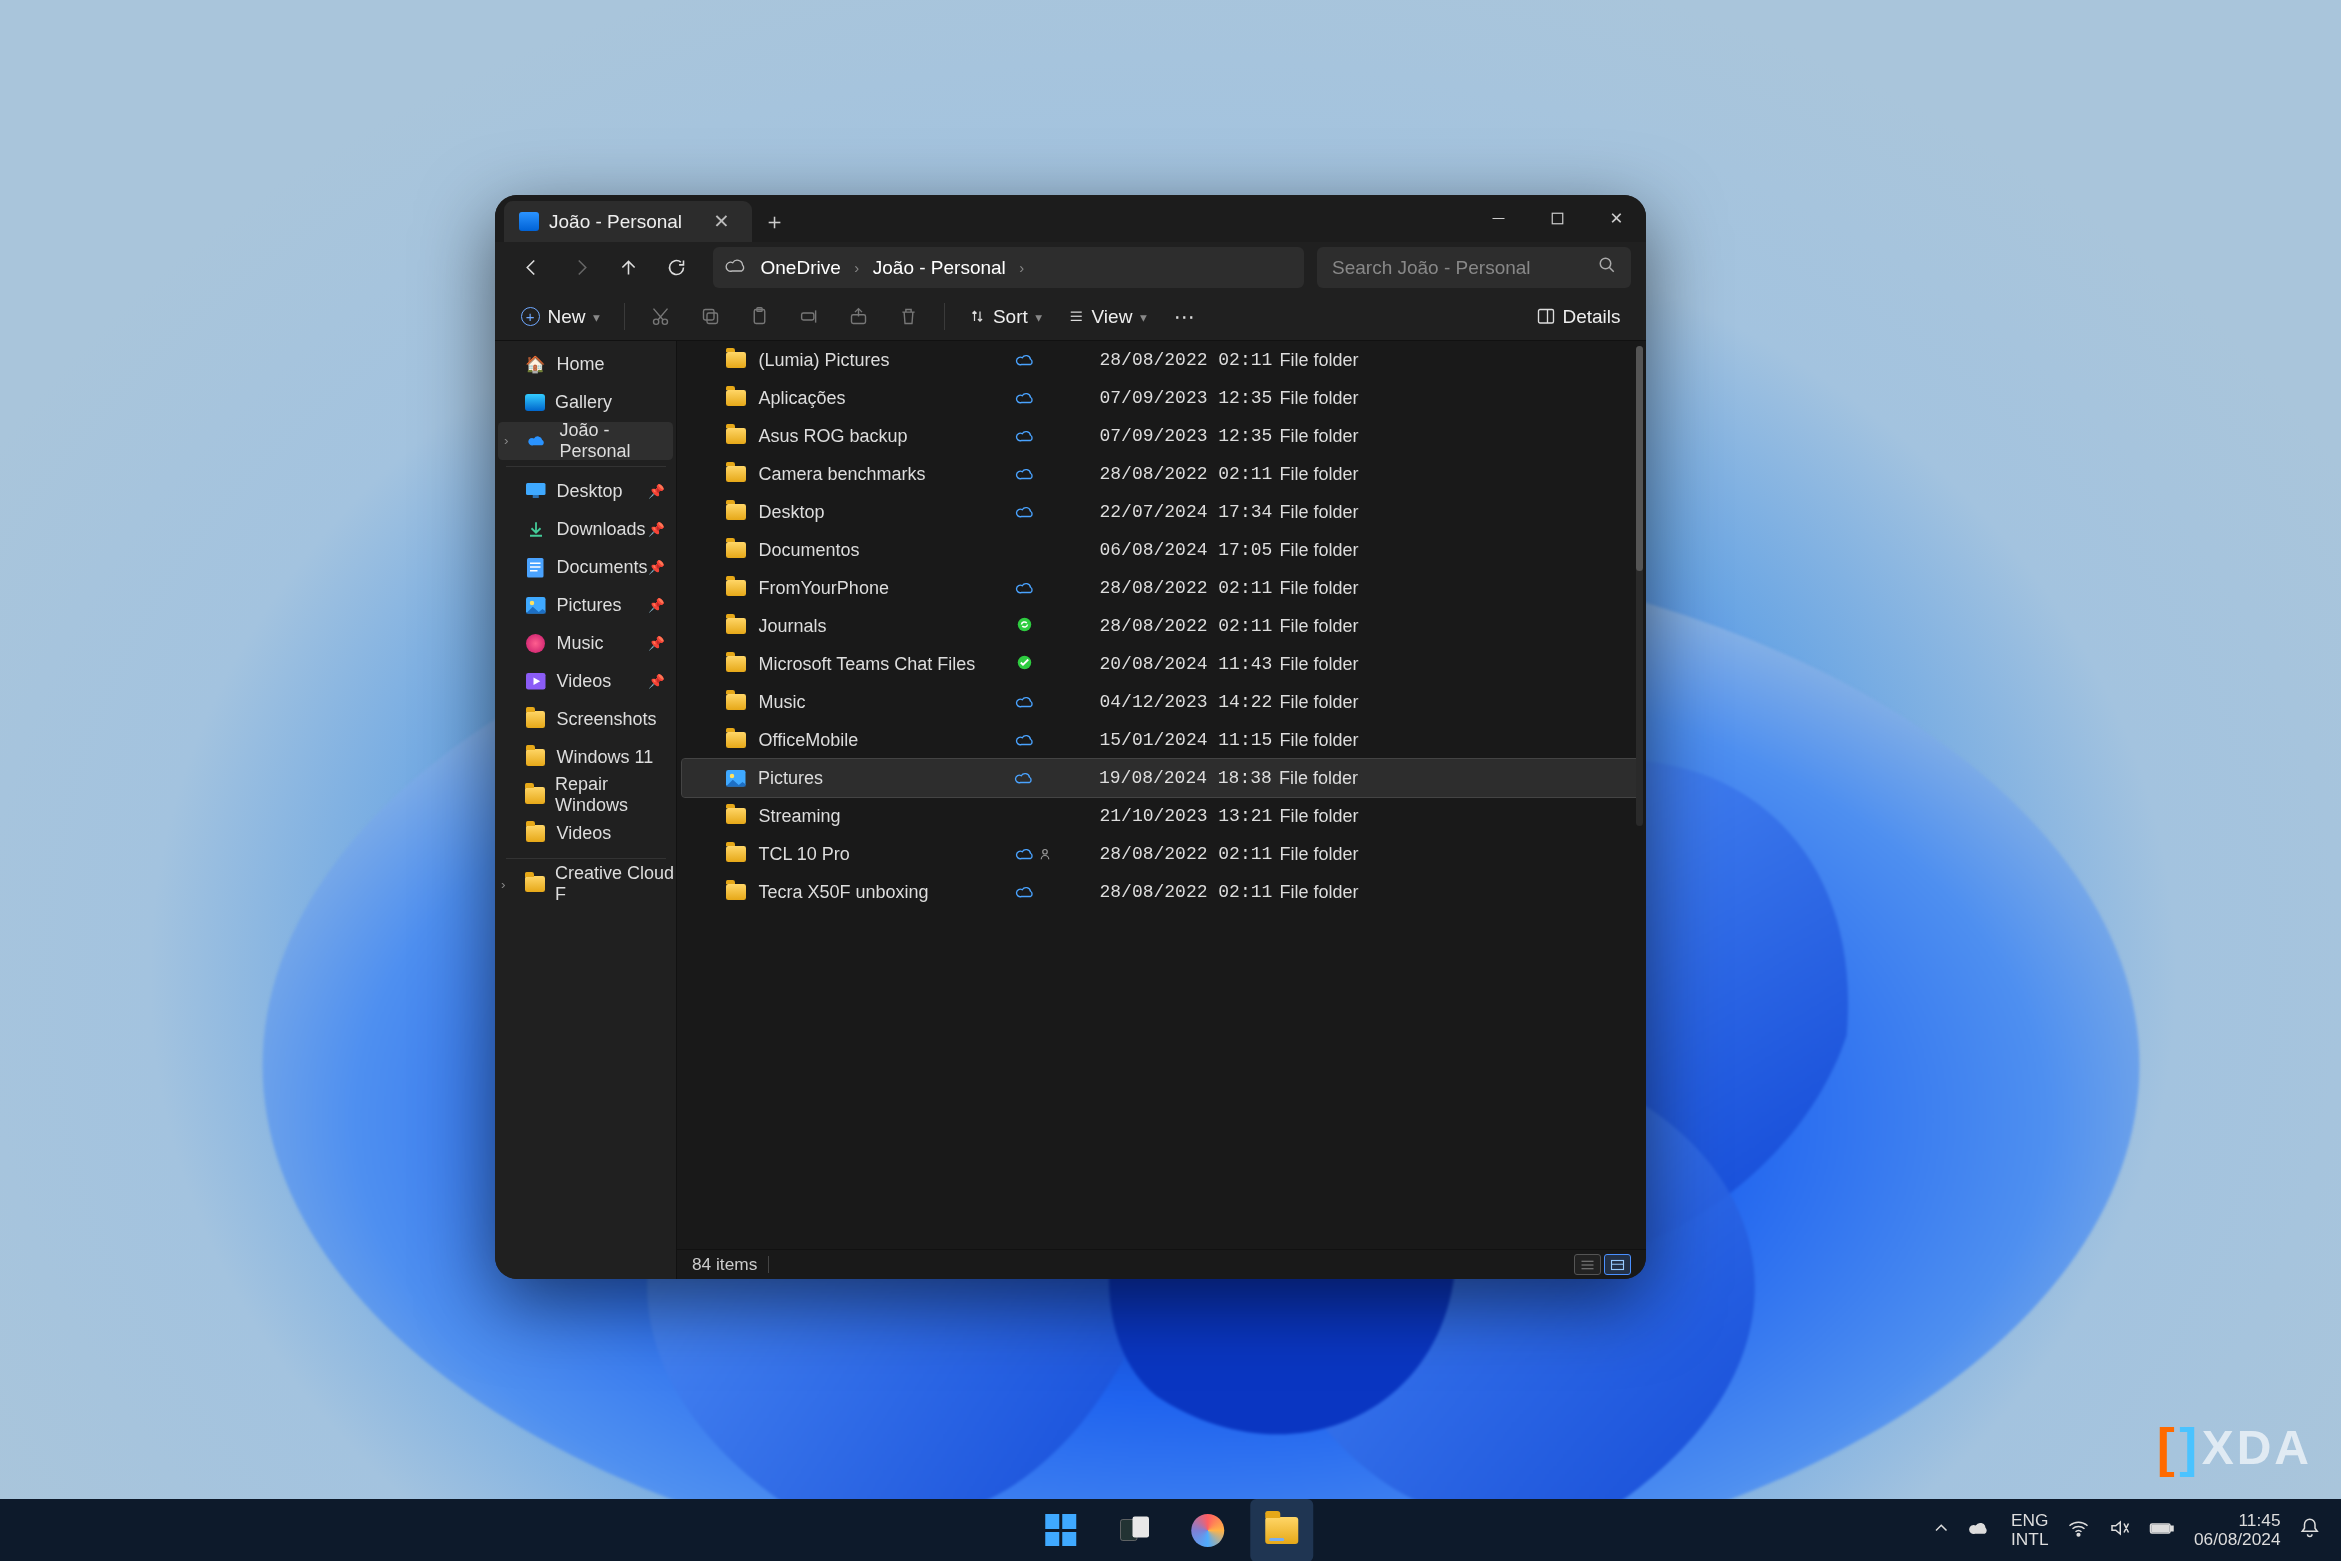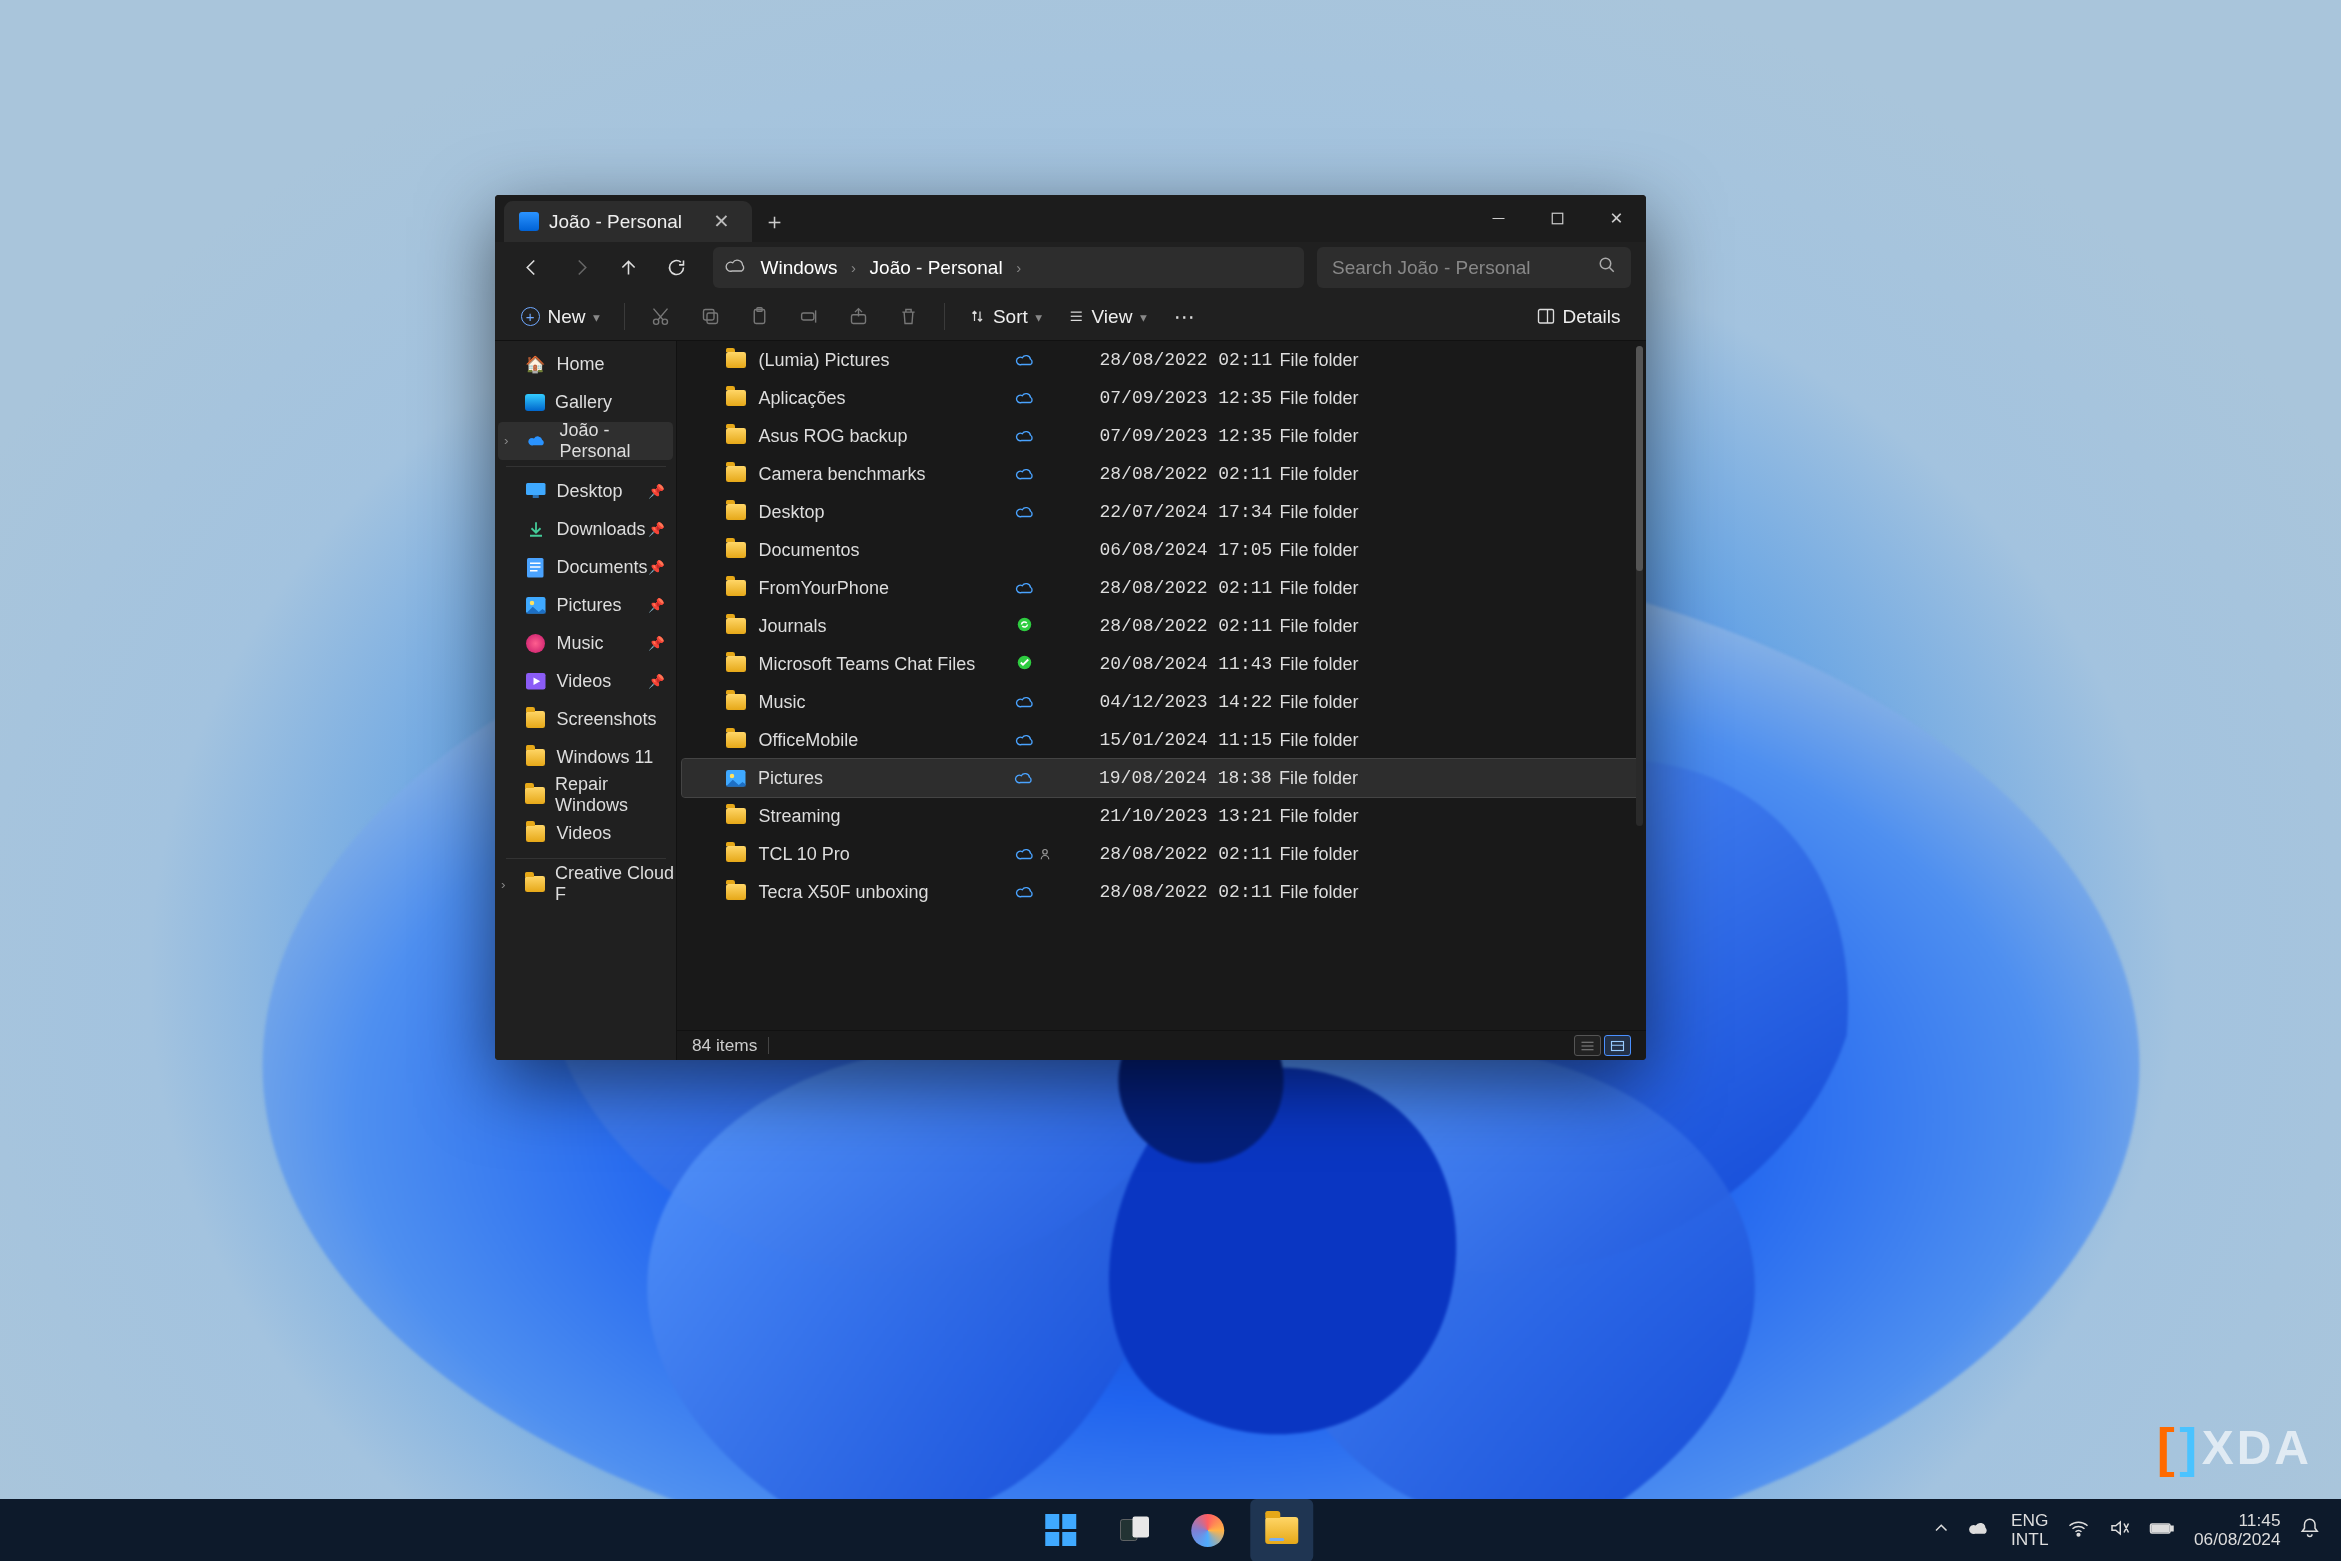--- a/index.html
+++ b/index.html
@@ -14,22 +14,22 @@
   filter: blur(1.5px);
 }
 .bloom svg { width: 100%; height: 100%; }
 .watermark {
   position: absolute; right: 30px; bottom: 83px; font-size: 48px; font-weight: 700; letter-spacing: 3px;
   color: rgba(255,255,255,0.65); display:flex; align-items:center; gap:6px;
 }
 .watermark .br { color: #ff6a00; font-size:54px; margin-right:-4.5px;}
 
 .window {
-  position: absolute; left: 495px; top: 195px; width: 1151px; height: 865px;
-  background: #202020; border-radius: 4px; box-shadow: 0 22.5px 75px rgba(0,0,0,0.55);
+  position: absolute; left: 495px; top: 195px; width: 1151px; height: 1084px;
+  background: #202020; border-radius: 22px; box-shadow: 0 22.5px 75px rgba(0,0,0,0.55);
   color: #ddd; display:flex; flex-direction:column; overflow:hidden;
 }
 .titlebar { height: 47px; background:#1c1c1c; display:flex; align-items:stretch; }
 .tab {
   width: 248px; border-radius: 9px 9px 0 0; background:#2c2c2c; margin:6px 0 0 9px;
   display:flex; align-items:center; padding:0 15px; gap:10.5px; font-size:19px; color:#eee;
 }
 .tab .ticon { width:19.5px; height:19.5px; border-radius:3px; background:linear-gradient(#2a93ff,#0062d6); position:relative;}
 .tab .close { margin-left:auto; font-size:19.5px; color:#bbb; padding:3px 7.5px; }
 .newtab { width:45px; display:flex; align-items:center; justify-content:center; color:#ccc; font-size:22.5px; margin-top:6px;}
@@ -177,21 +177,21 @@
           <svg viewBox="0 0 24 24" fill="none" stroke="#ddd" stroke-width="1.8">
             <path d="M20 12a8 8 0 1 1-3-6.2M20 4v5h-5"></path>
           </svg>
         </div>
       <div class="addrbar">
         <span>
           <svg width="21" height="15" viewBox="0 0 28 20">
               <path d="M8 16a6 6 0 1 1 1-11 7 7 0 0 1 13 3 5 5 0 0 1-1 8H8z" fill="none" stroke="#bbb" stroke-width="1.8"></path>
             </svg>
         </span>
-        <span>Windows</span>
+        <span>OneDrive</span>
         <span class="chev">›</span>
         <span>João - Personal</span>
         <span class="chev">›</span>
       </div>
       <div class="searchbox">
         <span>Search João - Personal</span>
         <span class="mag">
           <svg width="18" height="18" viewBox="0 0 24 24" fill="none" stroke="#aaa" stroke-width="2">
               <circle cx="10" cy="10" r="7"></circle>
               <line x1="15" y1="15" x2="21" y2="21"></line>

